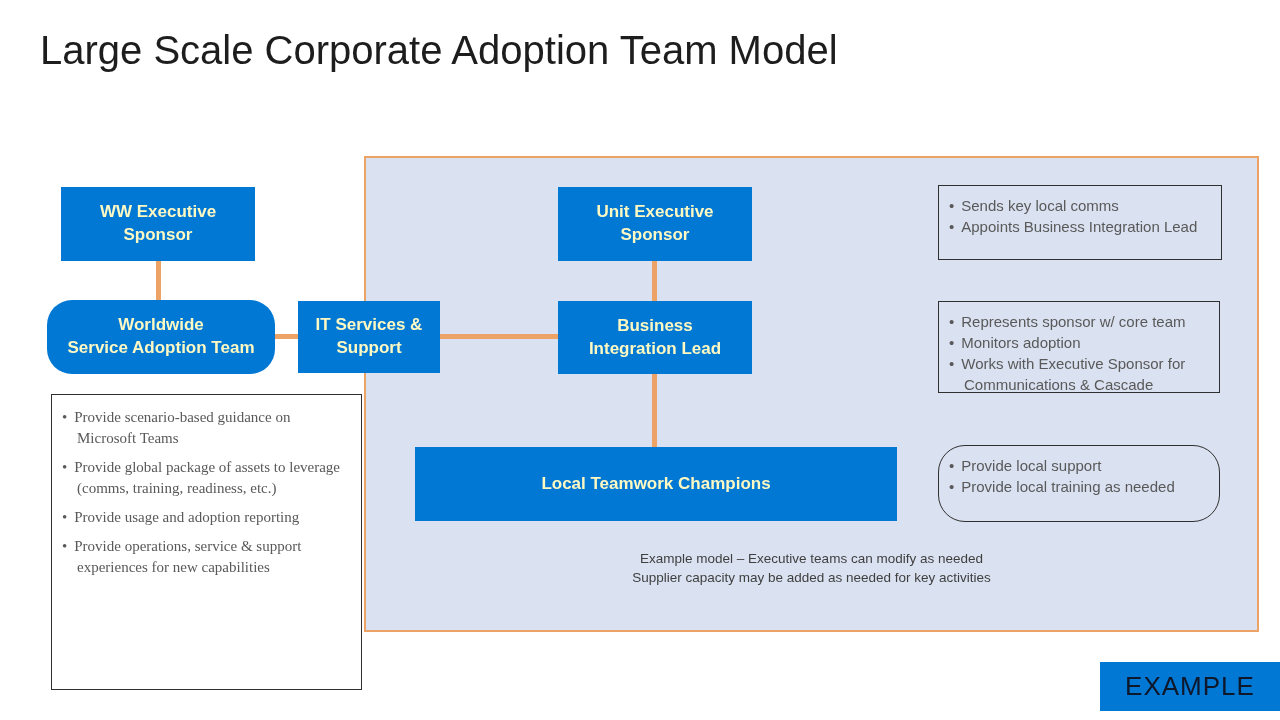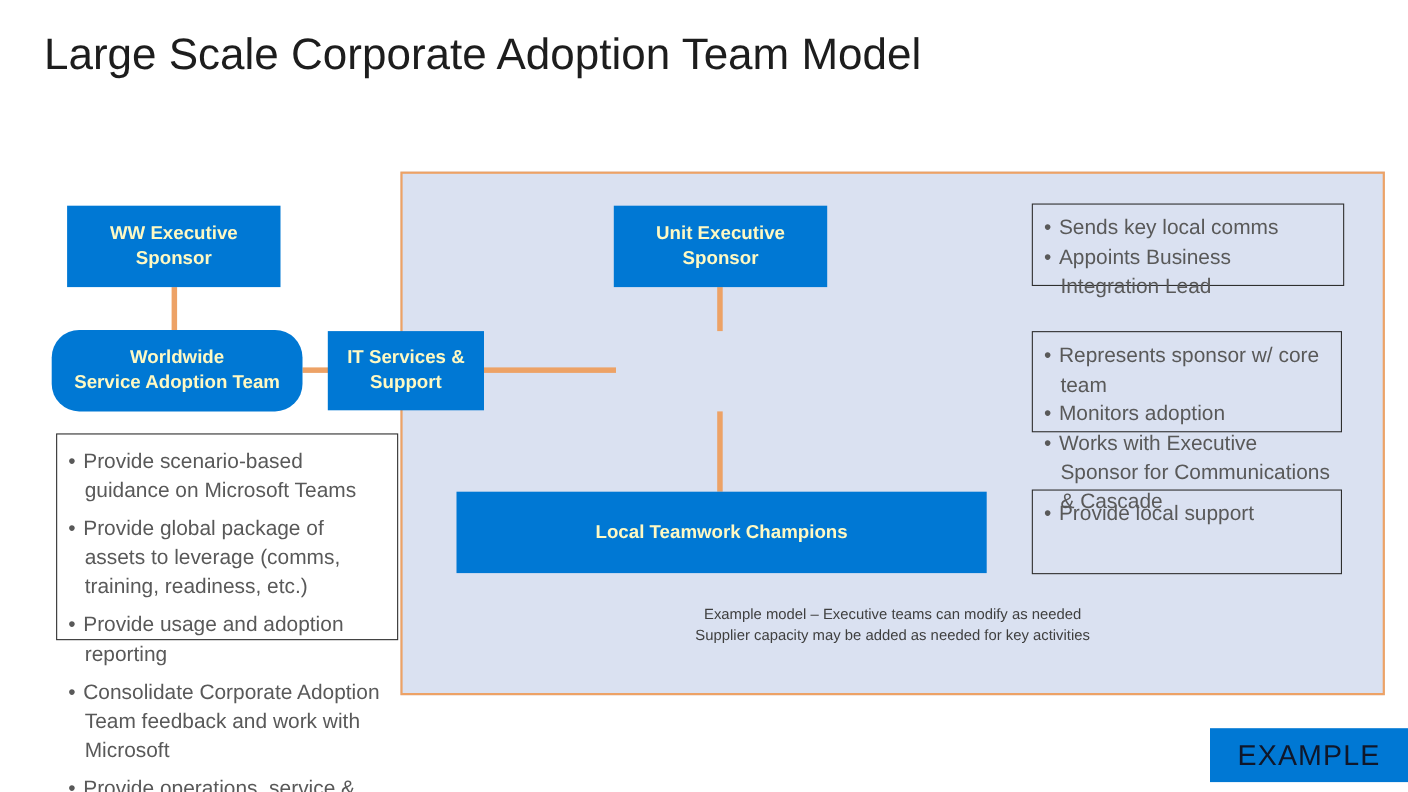--- a/index.html
+++ b/index.html
@@ -63,43 +63,44 @@
 
   .conn-v1 { left: 156px; top: 261px; width: 5px;   height: 40px; }
   .conn-v2 { left: 652px; top: 261px; width: 5px;   height: 40px; }
   .conn-v3 { left: 652px; top: 374px; width: 5px;   height: 73px; }
   .conn-h1 { left: 275px; top: 334px; width: 285px; height: 5px;  }
 
   .note-box {
     position: absolute;
     border: 1.4px solid #2f2f2f;
     color: #595959;
-    font-size: 19px;
+    font-size: 15px;
     line-height: 1.4;
     padding: 9px 10px 8px 10px;
     z-index: 2;
   }
   .note-box ul { list-style: none; }
   .bullet-item {
     padding-left: 15px;
     text-indent: -15px;
   }
   .bullet-item::before {
     content: "\2022";
     margin-right: 7px;
   }
   .note-left {
-    left: 51px; top: 394px; width: 311px; height: 188px;
+    left: 51px; top: 394px; width: 311px; height: 296px;
     background: #ffffff;
     padding-top: 12px;
+    font-family: Liberation Serif, serif;
   }
   .note-left .bullet-item { margin-bottom: 8px; }
   .note-r1 { left: 938px; top: 185px; width: 284px; height: 75px; background: transparent; }
   .note-r2 { left: 938px; top: 301px; width: 282px; height: 92px; background: transparent; }
-  .note-r3 { left: 938px; top: 445px; width: 282px; height: 77px; background: transparent; }
+  .note-r3 { left: 938px; top: 445px; width: 282px; height: 77px; background: transparent; border-radius: 27px; }
 
   .caption {
     position: absolute;
     left: 364px;
     width: 895px;
     text-align: center;
     color: #3f3f3f;
     font-size: 13.5px;
     z-index: 2;
   }
@@ -142,29 +143,30 @@
 
   <div class="org-box box-wsat">Worldwide
 Service Adoption Team</div>
 
   <div class="org-box box-it">IT Services &amp;
 Support</div>
 
   <div class="org-box box-unit">Unit Executive
 Sponsor</div>
 
+  <div class="org-box box-bil">Business
+Integration Lead</div>
 
   <div class="org-box box-ltc">Local Teamwork Champions</div>
 
   <div class="note-box note-left">
     <ul>
         <li class="bullet-item">Provide scenario-based guidance on Microsoft Teams</li>
         <li class="bullet-item">Provide global package of assets to leverage (comms, training, readiness, etc.)</li>
         <li class="bullet-item">Provide usage and adoption reporting</li>
-        <li class="bullet-item">Consolidate Corporate Adoption Team feedback and work with Microsoft</li>
         <li class="bullet-item">Provide operations, service &amp; support experiences for new capabilities</li>
       </ul>
   </div>
 
   <div class="note-box note-r1">
     <ul>
         <li class="bullet-item">Sends key local comms</li>
         <li class="bullet-item">Appoints Business Integration Lead</li>
       </ul>
   </div>
@@ -173,20 +175,21 @@
     <ul>
         <li class="bullet-item">Represents sponsor w/ core team</li>
         <li class="bullet-item">Monitors adoption</li>
         <li class="bullet-item">Works with Executive Sponsor for Communications &amp; Cascade</li>
       </ul>
   </div>
 
   <div class="note-box note-r3">
     <ul>
         <li class="bullet-item">Provide local support</li>
+        <li class="bullet-item">Provide local training as needed</li>
       </ul>
   </div>
 
   <div class="caption caption-1">Example model – Executive teams can modify as needed</div>
 
   <div class="caption caption-2">Supplier capacity may be added as needed for key activities</div>
 
   <div class="example-badge">EXAMPLE</div>
 
 </div>

